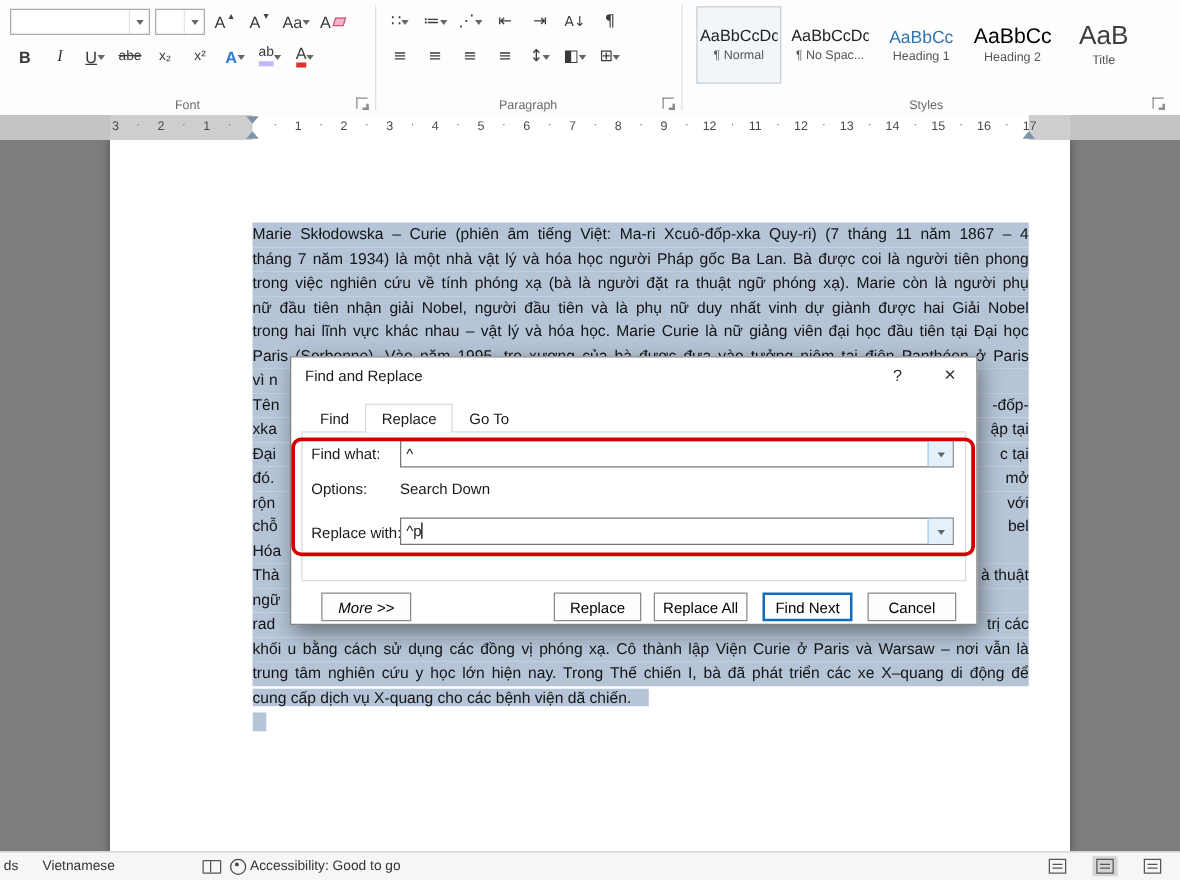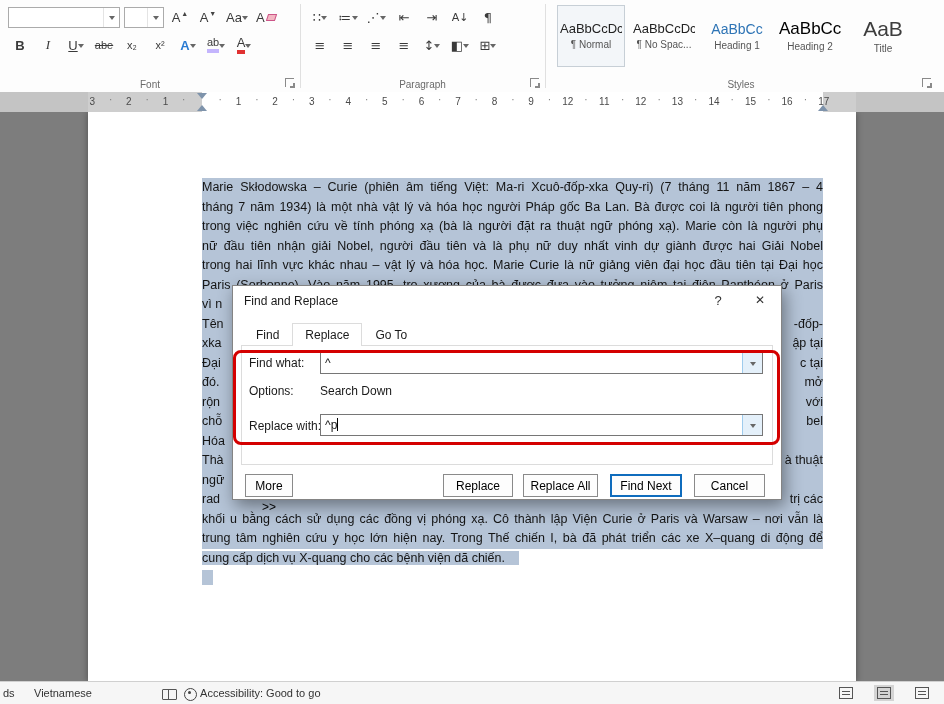--- a/index.html
+++ b/index.html
@@ -77,21 +77,21 @@
   .dtab{padding:4px 12px 3px;border:1px solid transparent;border-bottom:none;font-size:12px;}
   .dtab.active{background:#fff;border-color:#dcdcdc;}
   .tabpage{position:absolute;top:59px;left:8px;right:8px;height:120px;background:#fff;border:1px solid #dcdcdc;box-sizing:border-box;}
   .flabel{position:absolute;left:7px;font-size:12px;color:#1a1a1a;}
   .fcombo{position:absolute;left:78px;right:9px;height:22px;border:1px solid #767676;background:#fff;display:flex;box-sizing:border-box;}
   .fval{flex:1;padding:3px 4px 0;font-size:12px;white-space:pre;}
   .fdrop{width:19px;border-left:1px solid #9ecbed;background:#e4f0fa;display:flex;align-items:center;justify-content:center;}
   .cursor{display:inline-block;width:1px;height:13px;background:#000;vertical-align:-2px;}
   .annotation{position:absolute;left:0px;top:64px;width:541px;height:89px;border:3px solid var(--red,#d40000);border-radius:8px;z-index:6;pointer-events:none;}
   .dbtn{position:absolute;top:188px;height:23px;background:#fdfdfd;border:1px solid #8a8a8a;font-size:12px;text-align:center;line-height:21px;box-sizing:border-box;}
-  #btn-more{left:12px;width:48px;}
+  #btn-more{left:24px;width:72px;font-style:italic;}
   #btn-replace{left:210px;width:70px;}
   #btn-replace-all{left:290px;width:75px;}
   #btn-find-next{left:377px;width:72px;border:2px solid var(--accent,#0f6cbd);line-height:19px;}
   #btn-cancel{left:461px;width:71px;}
 
   
   .statusbar{position:absolute;left:0;right:0;bottom:0;height:22px;background:#f6f6f6;border-top:1px solid #d0d0d0;font-size:11px;color:#333;}
   .sb-item{position:absolute;top:0;height:32px;line-height:22px;}
   .book{display:inline-block;width:13px;height:9px;border:1px solid #555;border-radius:1px;position:relative;vertical-align:middle;}
   .book::after{content:"";position:absolute;left:5px;top:0;bottom:0;width:1px;background:#555;}

